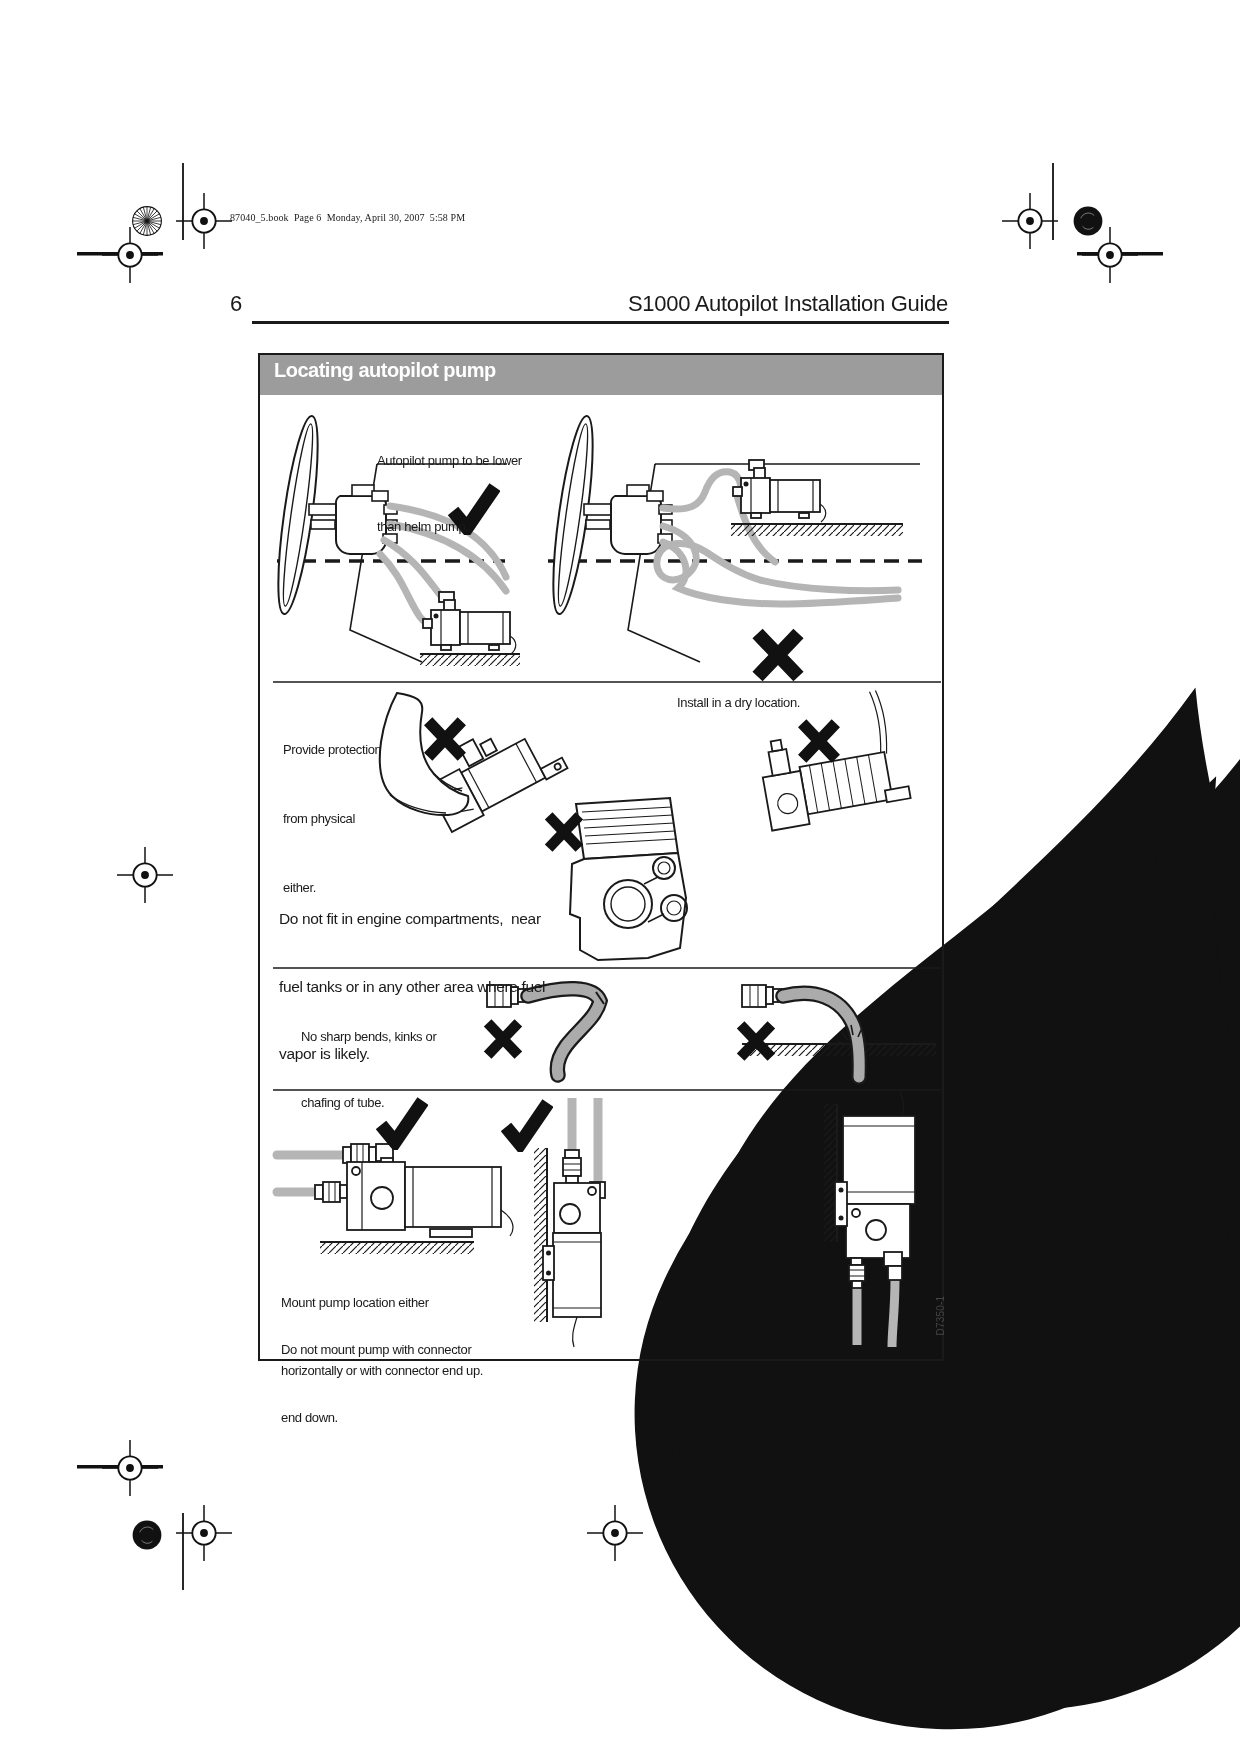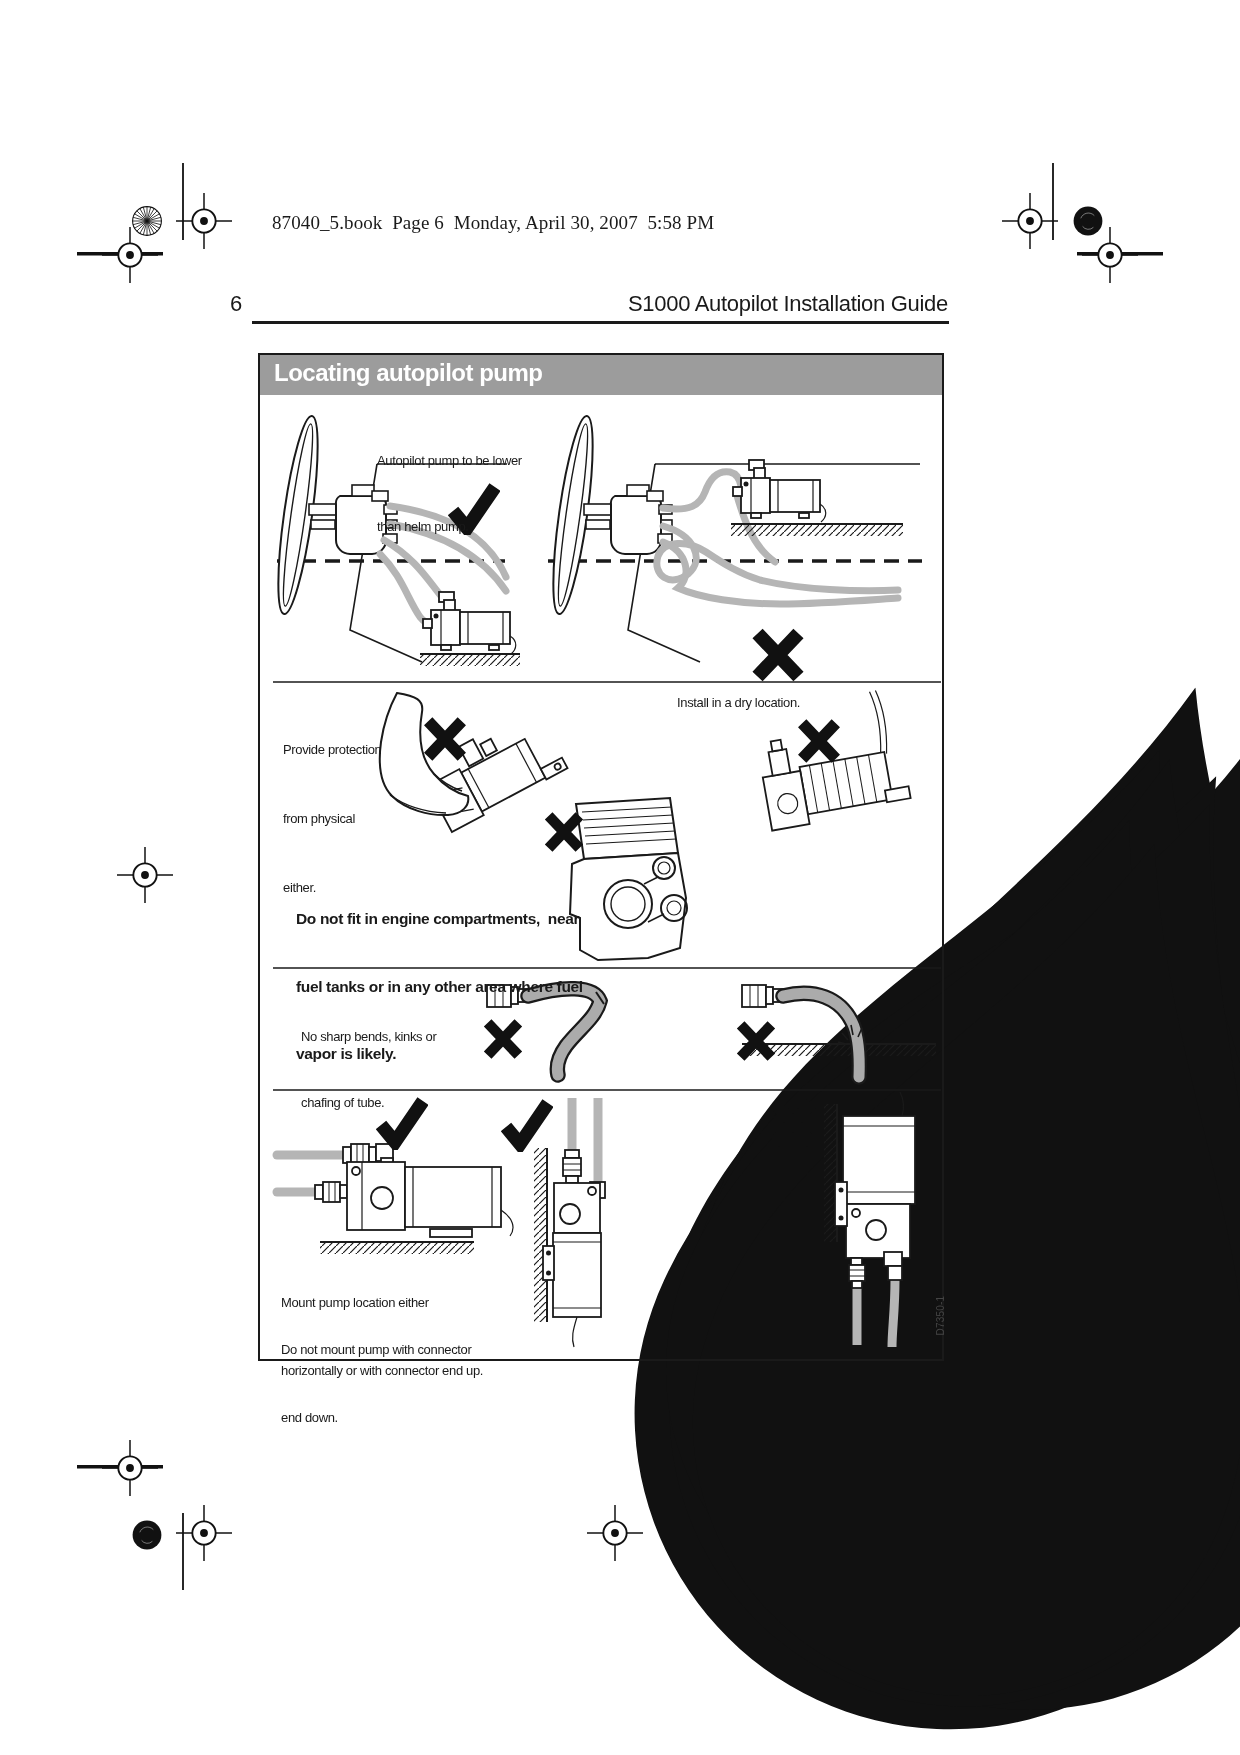--- a/index.html
+++ b/index.html
@@ -1,28 +1,28 @@
 <!DOCTYPE html>
 <html><head>
 <meta charset="utf-8">
 <style>
   html,body{margin:0;padding:0;background:#e8e8e8;}
   .page{position:relative;width:1240px;height:1755px;background:#ffffff;margin:0 auto;
         font-family:"Liberation Sans",sans-serif;color:#1a1a1a;overflow:hidden;}
   .art{position:absolute;left:0;top:0;}
   .abs{position:absolute;}
   .serif{font-family:"Liberation Serif",serif;}
-  .proof-line{font-size:19px;letter-spacing:.1px;white-space:pre;margin-left:42px;}
+  .proof-line{font-size:10px;letter-spacing:.1px;white-space:pre;}
   .hdr{font-size:22px;letter-spacing:-.3px;}
   .rule{position:absolute;background:#1a1a1a;}
   .panel{position:absolute;left:258px;top:353px;width:686px;height:1008px;border:2px solid #1a1a1a;box-sizing:border-box;}
   .panel-titlebar{position:absolute;left:0;top:0;right:0;height:40px;background:#9c9c9c;}
-  .panel-title{position:absolute;left:14px;top:4px;font-size:24px;font-weight:bold;color:#ffffff;letter-spacing:-.5px;}
+  .panel-title{position:absolute;left:14px;top:4px;font-size:20px;font-weight:bold;color:#ffffff;letter-spacing:-.5px;}
   .cap{font-size:13px;line-height:22px;letter-spacing:-.35px;white-space:pre;}
-  .warn{font-size:15.5px;font-weight:bold;line-height:22.5px;letter-spacing:-.35px;white-space:pre;margin-left:17px;}
+  .warn{font-size:15.5px;font-weight:normal;line-height:22.5px;letter-spacing:-.35px;white-space:pre;}
   .dnum{position:absolute;left:898px;top:1310px;width:84px;text-align:center;
         font-size:10px;color:#444;transform:rotate(-90deg);letter-spacing:.2px;}
 </style>
 </head>
 <body>
 
 <div class="page">
 
   <svg class="art" width="1240" height="1755" viewBox="0 0 1240 1755">
     <defs>

